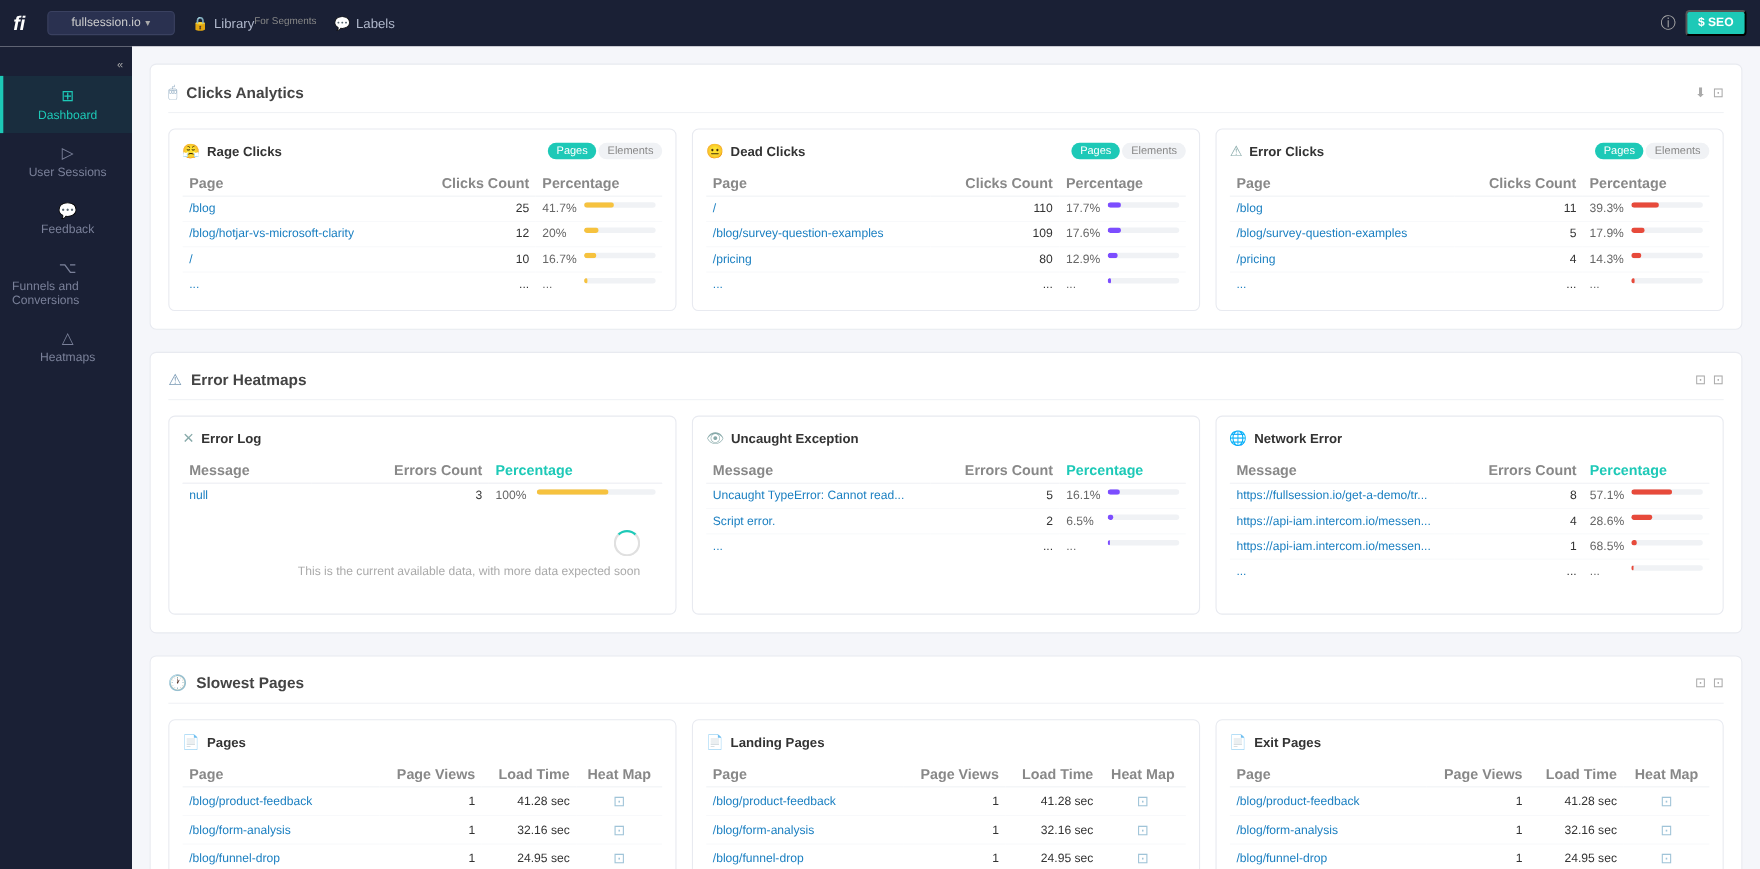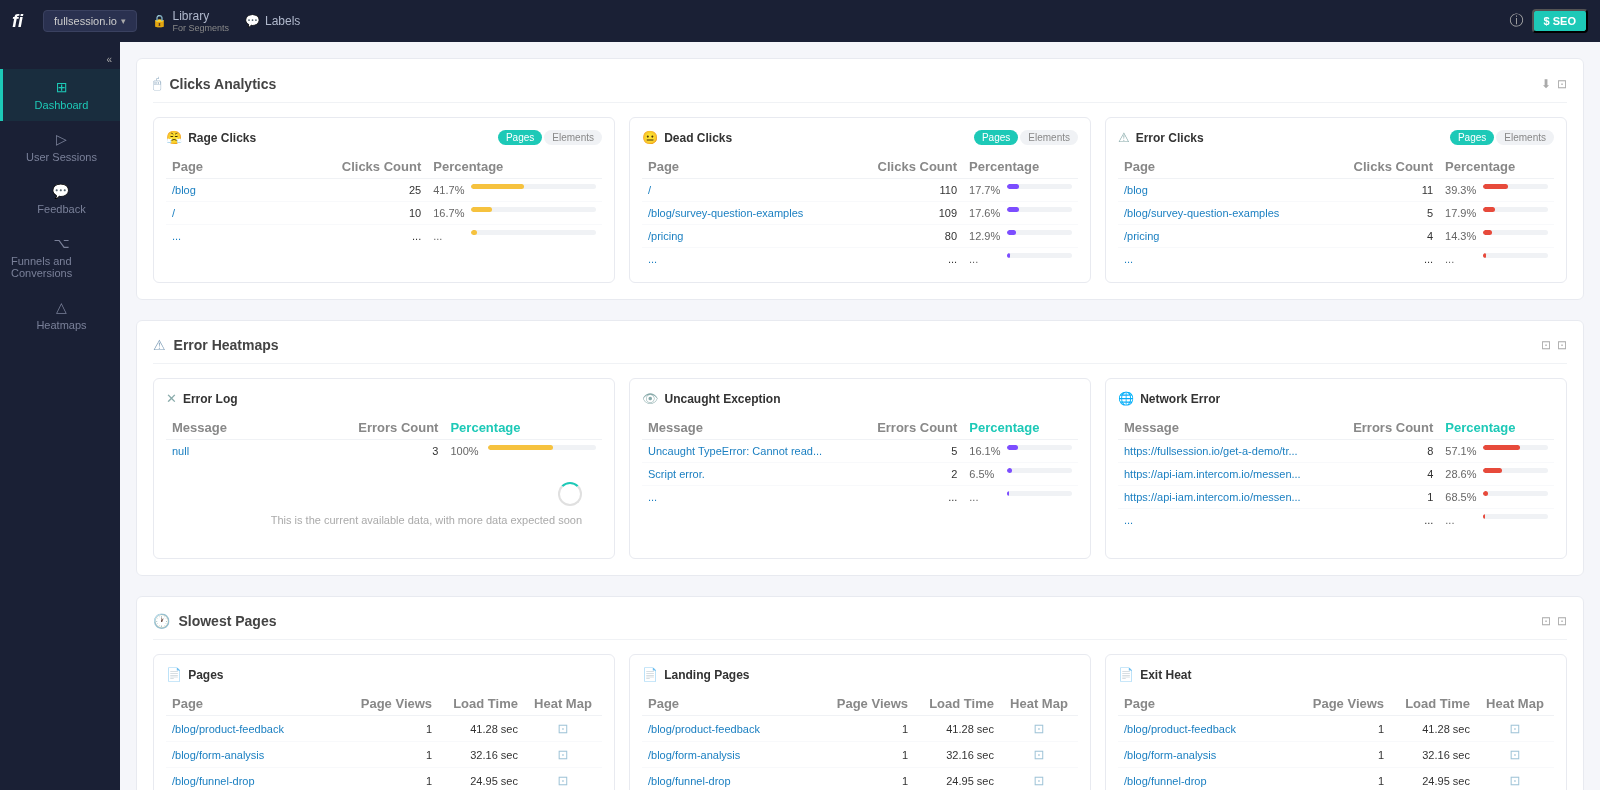--- a/index.html
+++ b/index.html
@@ -1,21 +1,21 @@
 <!DOCTYPE html>
 <html><head>
   <meta charset="utf-8">
   <style>
     * { box-sizing: border-box; margin: 0; padding: 0; }
     body { font-family: -apple-system, BlinkMacSystemFont, 'Segoe UI', sans-serif; font-size: 12px; background: #f5f6fa; display: flex; flex-direction: column; height: 790px; overflow: hidden; }
 
     
     .top-nav { background: #1a2035; height: 42px; display: flex; align-items: center; padding: 0 12px; gap: 16px; flex-shrink: 0; }
     .logo { color: white; font-size: 18px; font-weight: bold; font-style: italic; margin-right: 4px; }
-    .workspace-btn { background: #2a3150; border: 1px solid #3a4160; color: #ccc; font-size: 11px; padding: 4px 10px; border-radius: 4px; display: flex; align-items: center; gap: 4px; cursor: pointer; }
+    .workspace-btn { background: #2a3150; border: 1px solid #3a4160; color: #ccc; font-size: 11px; padding: 4px 21px; border-radius: 4px; display: flex; align-items: center; gap: 4px; cursor: pointer; }
     .workspace-btn .chevron { font-size: 9px; color: #aaa; }
     .nav-item { color: #b0b8cc; font-size: 12px; display: flex; align-items: center; gap: 5px; cursor: pointer; }
     .nav-spacer { flex: 1; }
     .nav-right { display: flex; align-items: center; gap: 8px; }
     .info-btn { color: #aaa; cursor: pointer; font-size: 14px; }
     .upgrade-btn { background: #1dc9b7; color: white; font-size: 11px; padding: 4px 10px; border-radius: 4px; cursor: pointer; font-weight: 600; }
 
     
     .app-body { display: flex; flex: 1; overflow: hidden; }
 
@@ -84,21 +84,21 @@
 <body>
 
 <nav class="top-nav">
   <span class="logo">fi</span>
   <div class="workspace-btn">
     <span>fullsession.io</span>
     <span class="chevron">▾</span>
   </div>
   <div class="nav-item">
     <span>🔒</span>
-    <div style="display:flex;flex-direction:column;">
+    <div style="display:flex;flex-direction:row;">
       <span>Library</span>
       <span style="font-size:9px;color:#888;">For Segments</span>
     </div>
   </div>
   <div class="nav-item">
     <span>💬</span>
     <span>Labels</span>
   </div>
   <div class="nav-spacer"></div>
   <div class="nav-right">
@@ -172,20 +172,32 @@
         <td>
           <div class="pct-cell">
             <span style="min-width:32px;color:#666;">41.7%</span>
             <div class="pct-bar-wrap">
                         <div class="pct-bar bar-yellow" style="width:42%;"></div>
                       </div>
           </div>
         </td>
       </tr>
                 <tr>
+        <td style="max-width:160px;overflow:hidden;text-overflow:ellipsis;white-space:nowrap;color:#1a7fc1;font-size:11px;">/blog/hotjar-vs-microsoft-clarity</td>
+        <td class="right">12</td>
+        <td>
+          <div class="pct-cell">
+            <span style="min-width:32px;color:#666;">20%</span>
+            <div class="pct-bar-wrap">
+                        <div class="pct-bar bar-yellow" style="width:20%;"></div>
+                      </div>
+          </div>
+        </td>
+      </tr>
+                <tr>
         <td style="max-width:160px;overflow:hidden;text-overflow:ellipsis;white-space:nowrap;color:#1a7fc1;font-size:11px;">/</td>
         <td class="right">10</td>
         <td>
           <div class="pct-cell">
             <span style="min-width:32px;color:#666;">16.7%</span>
             <div class="pct-bar-wrap">
                         <div class="pct-bar bar-yellow" style="width:17%;"></div>
                       </div>
           </div>
         </td>
@@ -623,21 +635,21 @@
         <td style="text-align:center;"><span class="heatmap-icon">⊡</span></td>
       </tr>
               </tbody>
           </table>
         </div>
 
         <div class="card">
           <div class="card-header">
             <div class="card-title-area">
               <span class="card-icon">📄</span>
-              <span class="card-title">Exit Heat</span>
+              <span class="card-title">Exit Pages</span>
             </div>
           </div>
           <table class="data-table">
             <thead>
               <tr>
                 <th>Page</th>
                 <th class="right">Page Views</th>
                 <th class="right">Load Time</th>
                 <th class="center">Heat Map</th>
               </tr>

